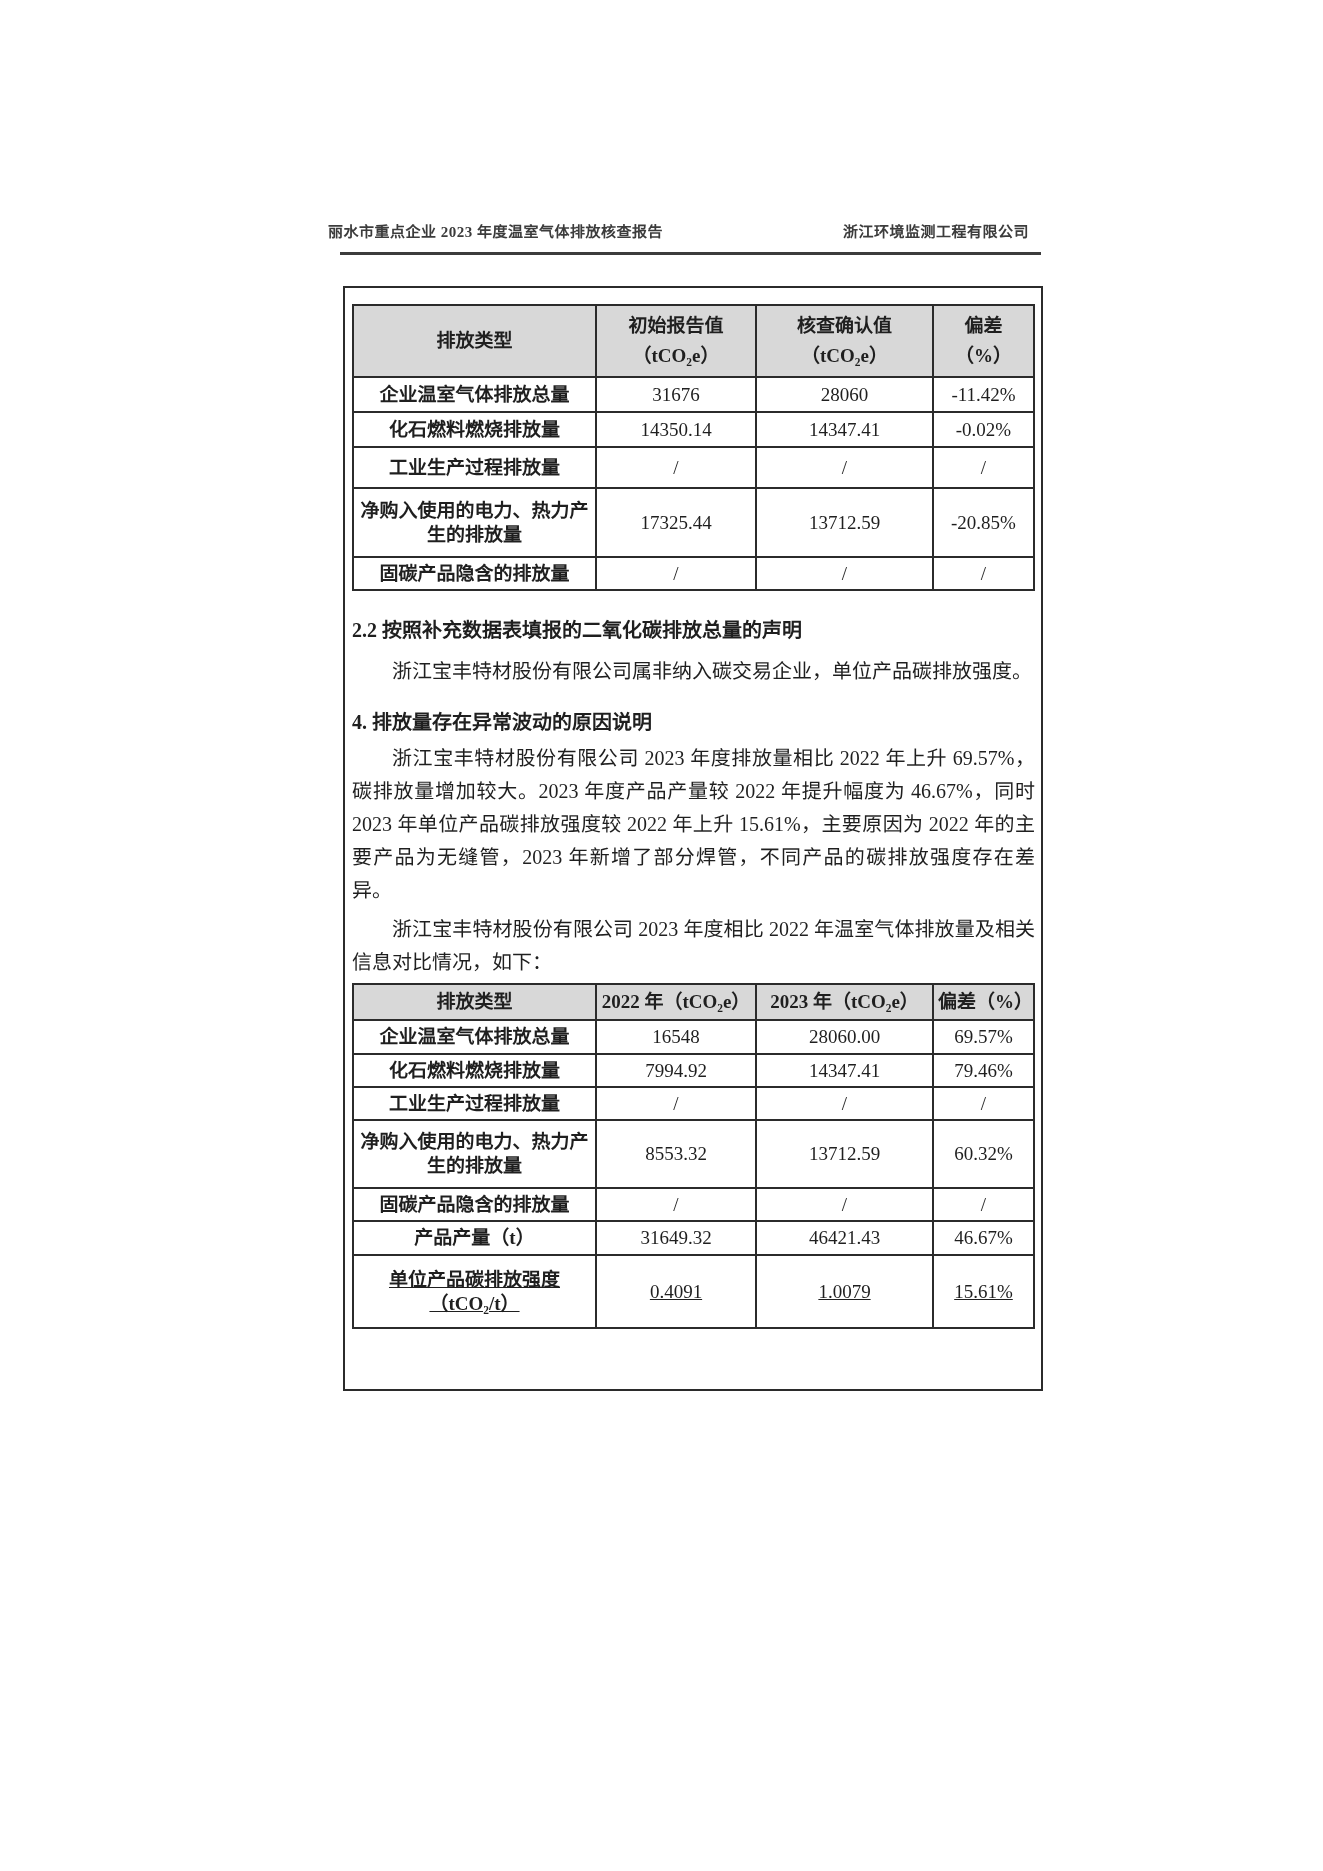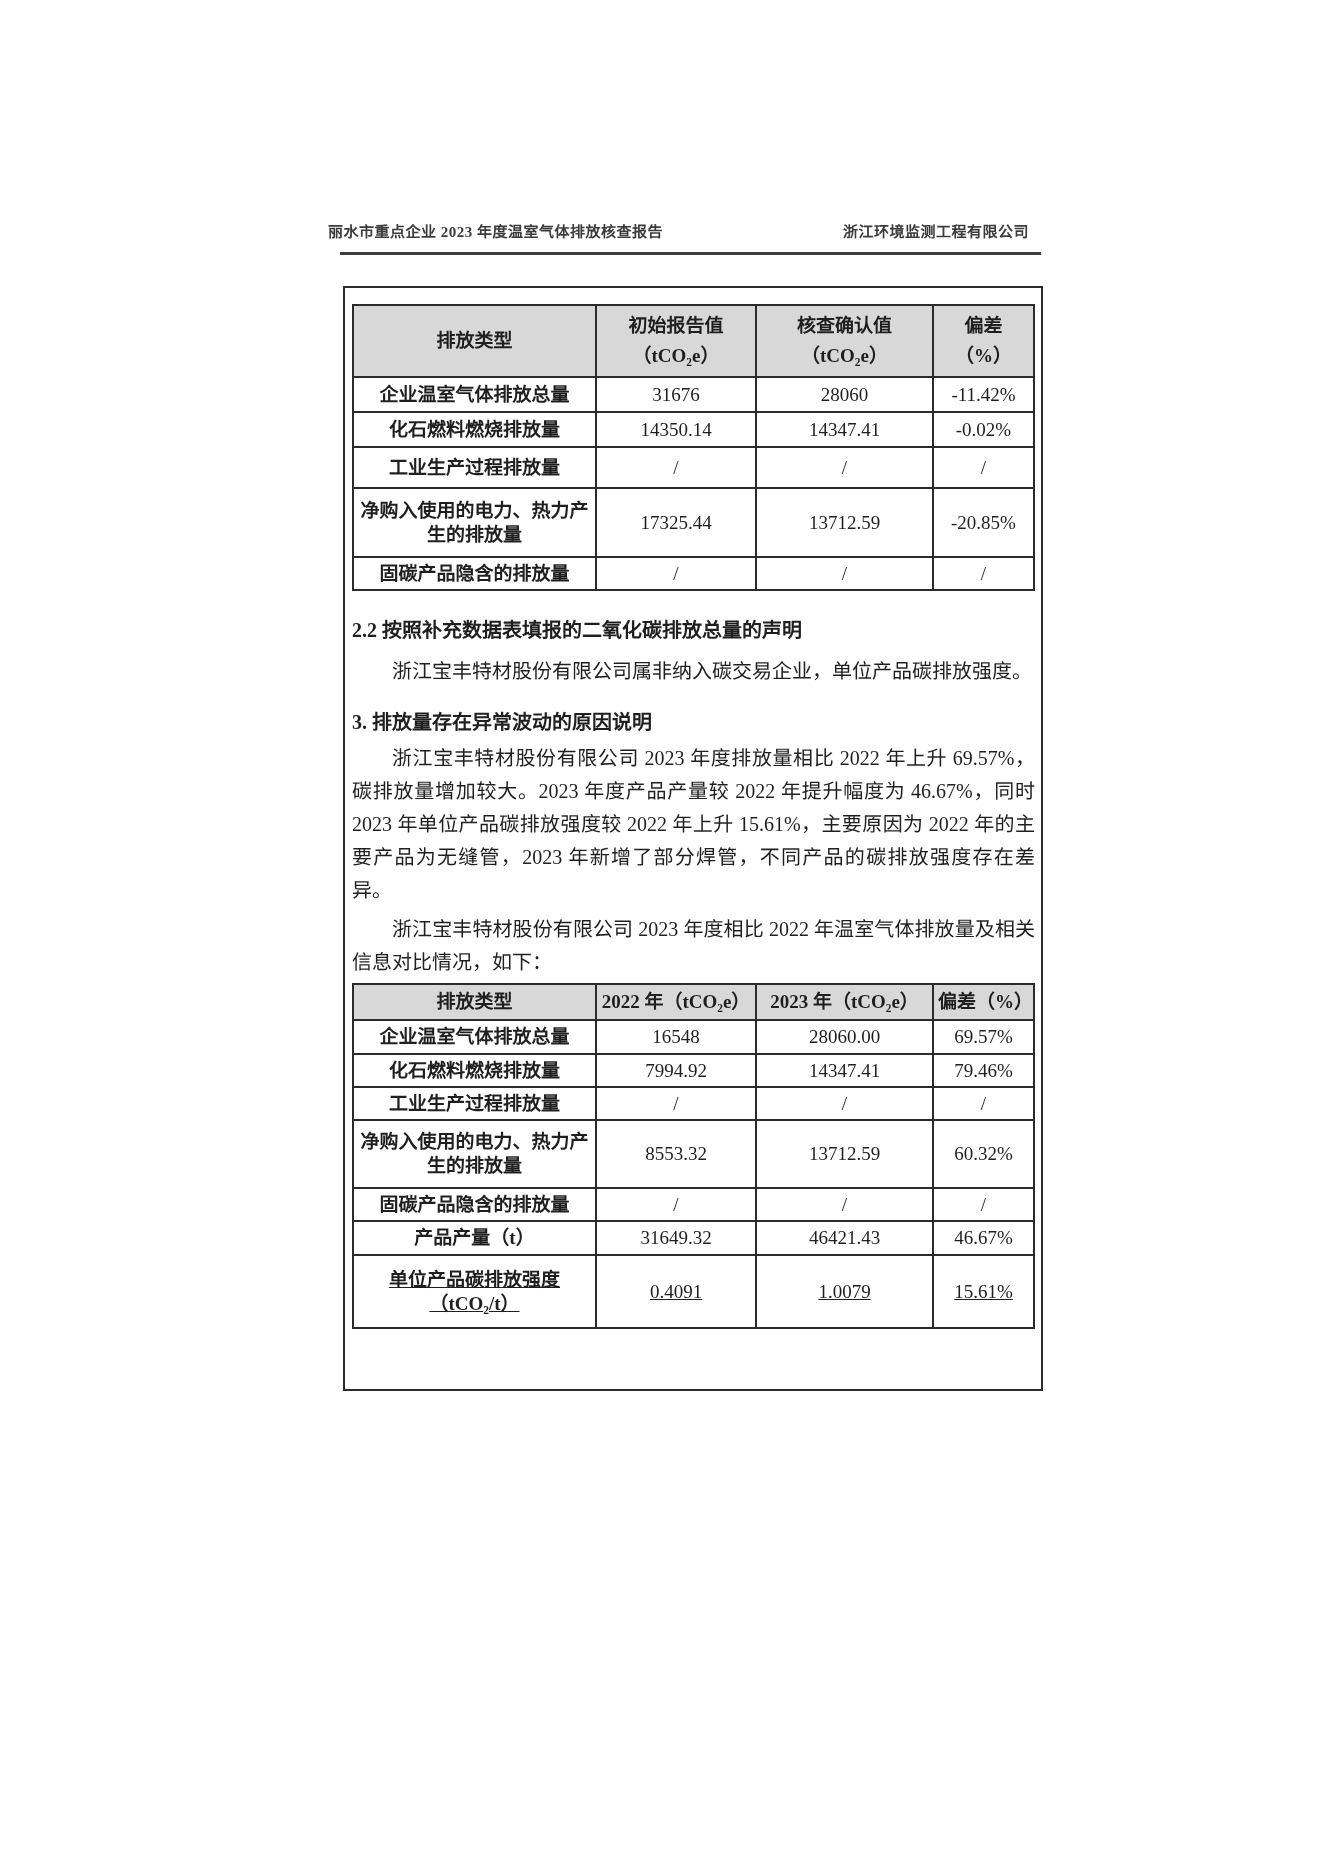--- a/index.html
+++ b/index.html
@@ -119,21 +119,21 @@
           <td>/</td>
           <td>/</td>
           <td>/</td>
         </tr>
       </tbody>
     </table>
 
     <div class="sec heading h22">2.2 按照补充数据表填报的二氧化碳排放总量的声明</div>
     <div class="sec hp">浙江宝丰特材股份有限公司属非纳入碳交易企业，单位产品碳排放强度。</div>
 
-    <div class="sec heading h3x">3. 排放量存在异常波动的原因说明</div>
+    <div class="sec heading h3x">4. 排放量存在异常波动的原因说明</div>
     <div class="sec para">浙江宝丰特材股份有限公司 2023 年度排放量相比 2022 年上升 69.57%，碳排放量增加较大。2023 年度产品产量较 2022 年提升幅度为 46.67%，同时 2023 年单位产品碳排放强度较 2022 年上升 15.61%，主要原因为 2022 年的主要产品为无缝管，2023 年新增了部分焊管，不同产品的碳排放强度存在差异。</div>
     <div class="sec para p2">浙江宝丰特材股份有限公司 2023 年度相比 2022 年温室气体排放量及相关信息对比情况，如下：</div>
 
     <table class="t" style="margin-top:4px;">
       <colgroup>
           <col class="c0">
           <col class="c1">
           <col class="c2">
           <col class="c3">
         </colgroup>

